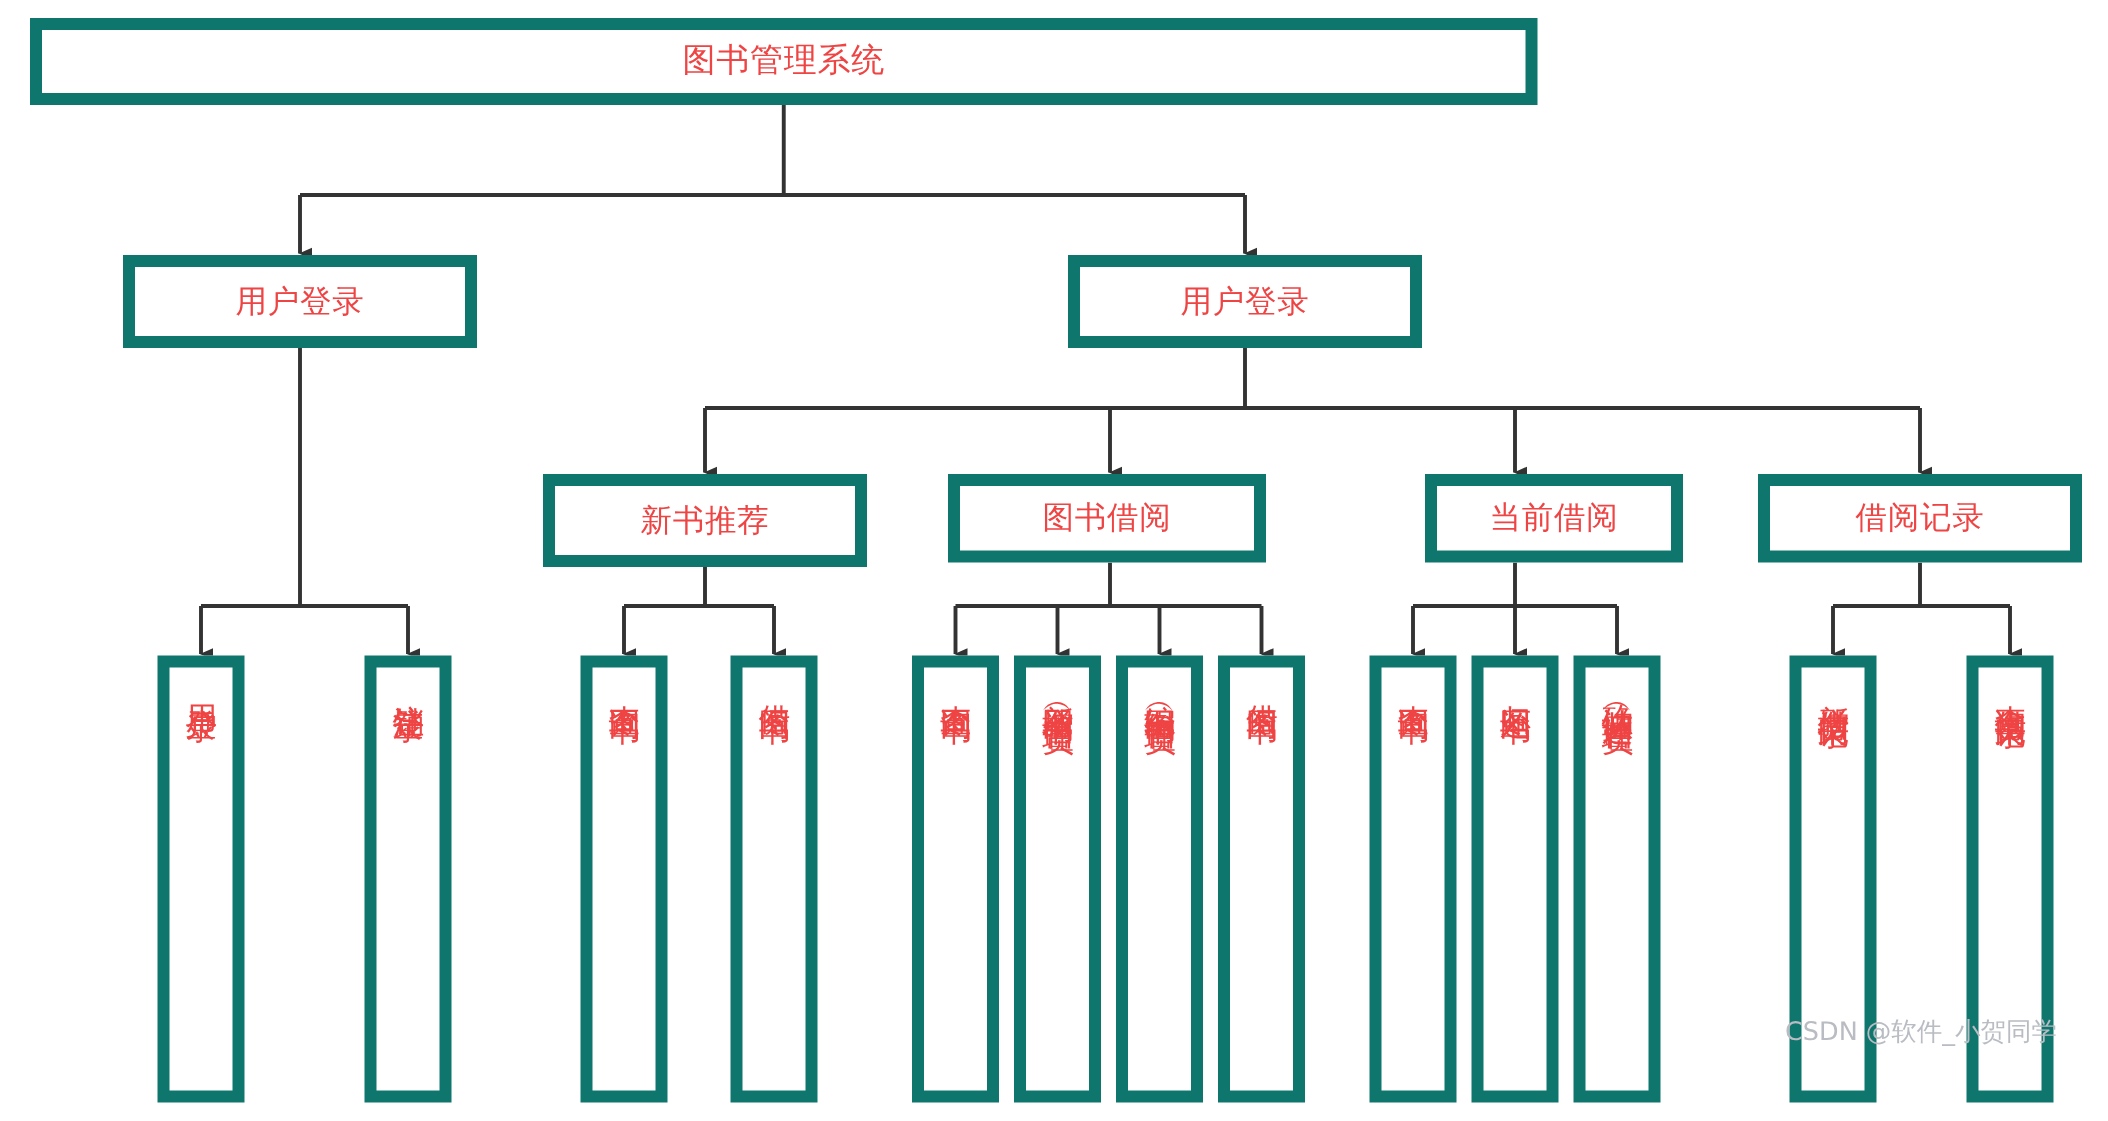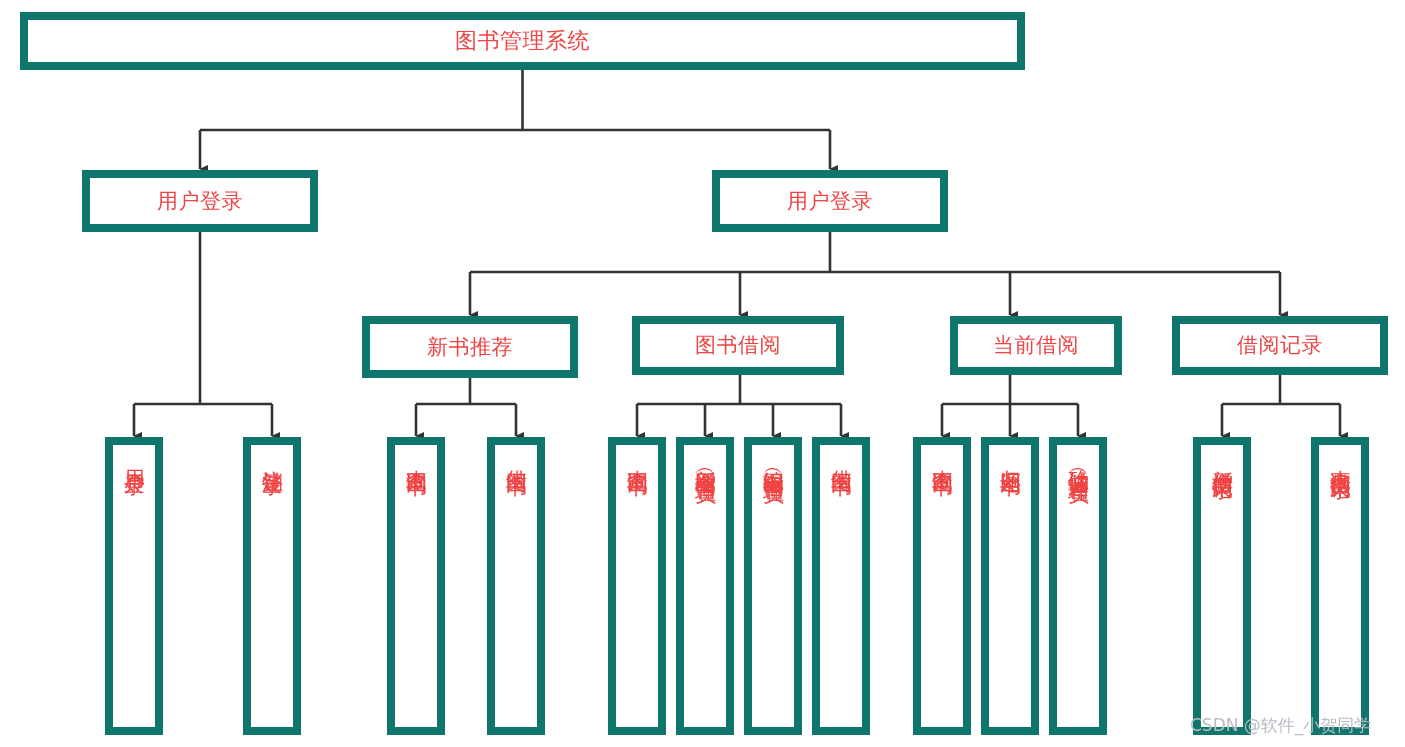--- a/index.html
+++ b/index.html
@@ -55,21 +55,21 @@
     writing-mode: vertical-rl;
     text-orientation: upright;
     font-size: 21px;
     letter-spacing: 2px;
     margin: 0 auto;
   }
   .node.root .label { font-size: 22px; }
   .watermark {
     position: absolute;
     left: 1190px;
-    top: 714px;
+    top: 676px;
     font-size: 17px;
     color: #b9bcc2;
     white-space: nowrap;
     z-index: 5;
     font-family: "DejaVu Sans", "Liberation Sans", sans-serif;
   }
 </style>
 </head>
 <body>
 

